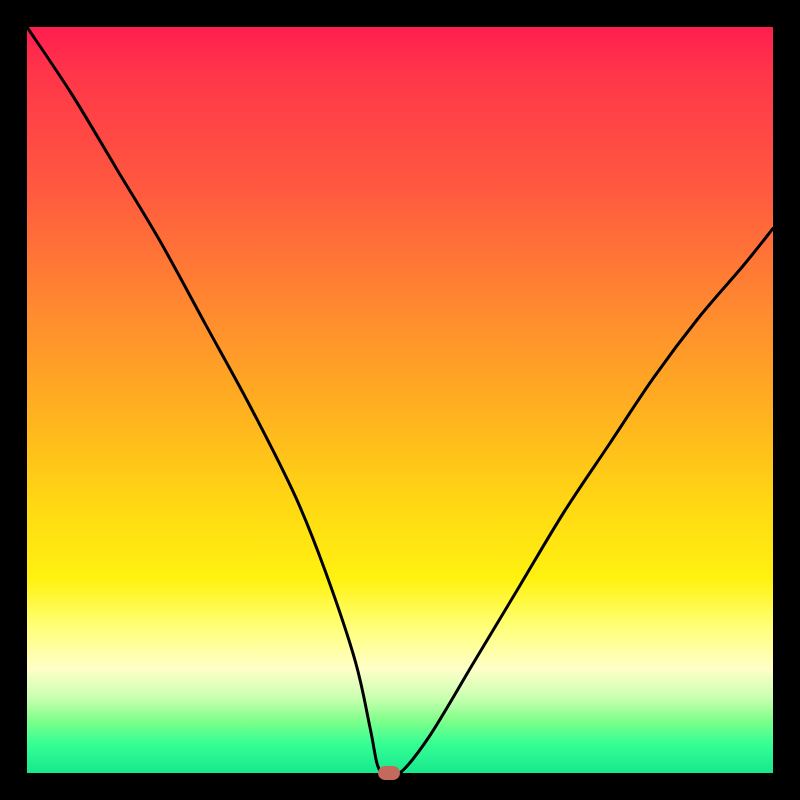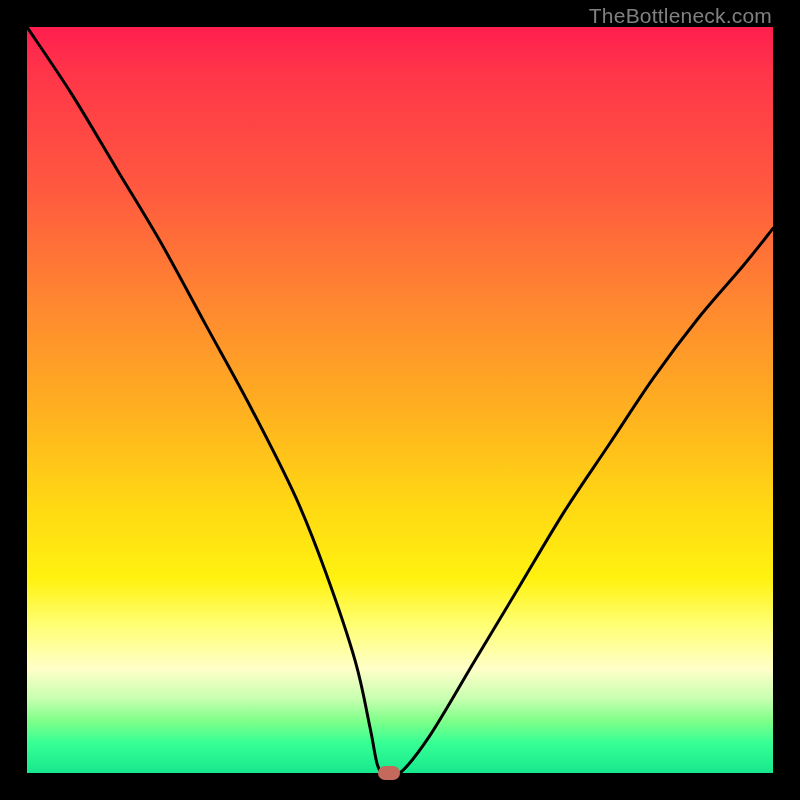--- a/index.html
+++ b/index.html
@@ -62,20 +62,19 @@
     height: 14px;
     border-radius: 7px;
     background: #c36a5c;
     transform: translate(-50%, -50%);
   }
 </style>
 </head>
 <body>
 
 <div class="frame">
-  <div class="watermark">TheBottleneck.com</div>
   <div class="plot-area">
     <svg class="curve" viewBox="0 0 746 746" preserveAspectRatio="none">
       <path id="curve-path" fill="none" stroke-width="3" stroke-linecap="round" stroke-linejoin="round" d="M 0 0 C 7.46 11.189999999999998, 29.839999999999996 43.51666666666665, 44.76 67.13999999999999 C 59.68 90.76333333333332, 74.6 116.87333333333333, 89.52 141.74 C 104.44 166.60666666666668, 119.36 190.23000000000002, 134.28 216.34000000000003 C 149.2 242.45000000000005, 164.12 271.04666666666674, 179.04 298.40000000000003 C 193.95999999999998 325.75333333333333, 208.88 351.86333333333334, 223.79999999999998 380.46 C 238.71999999999997 409.0566666666666, 256.12666666666667 442.62666666666667, 268.56 469.98 C 280.99333333333334 497.33333333333337, 288.4533333333334 517.2266666666666, 298.40000000000003 544.5799999999999 C 308.3466666666667 571.9333333333333, 320.78000000000003 607.99, 328.24 634.1 C 335.7 660.21, 339.43 683.8333333333334, 343.16 701.24 C 346.89000000000004 718.6466666666666, 348.1333333333333 731.0799999999999, 350.62 738.54 C 353.1066666666667 746, 354.34999999999997 744.7566666666667, 358.08 746 C 361.81 747.2433333333333, 365.53999999999996 752.2166666666667, 373 746 C 380.46000000000004 739.7833333333333, 390.4066666666667 727.35, 402.84000000000003 708.7 C 415.27333333333337 690.0500000000001, 432.67999999999995 658.9666666666667, 447.59999999999997 634.1 C 462.52 609.2333333333333, 477.44 584.3666666666667, 492.36 559.5 C 507.28000000000003 534.6333333333333, 522.2 508.52333333333337, 537.12 484.90000000000003 C 552.04 461.2766666666667, 566.96 440.14, 581.88 417.76 C 596.8 395.38, 611.72 371.75666666666666, 626.64 350.62 C 641.56 329.48333333333335, 656.48 309.59000000000003, 671.4 290.94 C 686.3199999999999 272.28999999999996, 703.7266666666667 253.64, 716.16 238.71999999999997 C 728.5933333333332 223.79999999999995, 741.0266666666666 207.63666666666663, 746 201.41999999999996" stroke="#000000"></path>
     </svg>
     <div id="marker" class="marker" style="left: 361.81px; top: 746px; background: rgb(195, 106, 92);"></div>
   </div>
 </div>
 
 </body></html>

